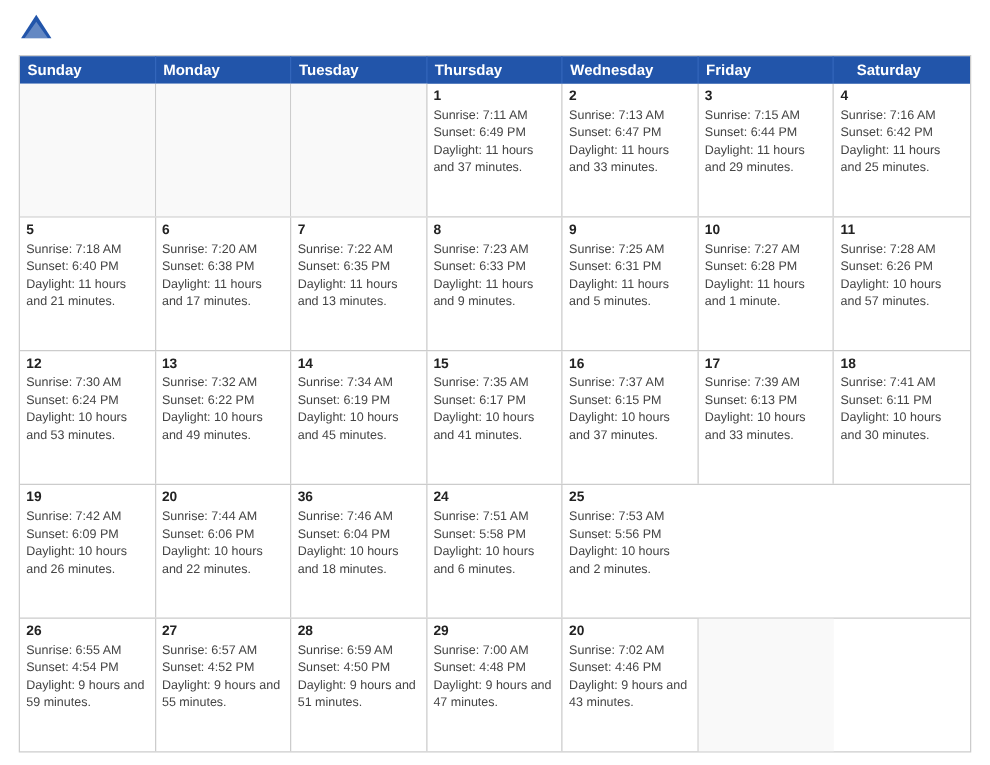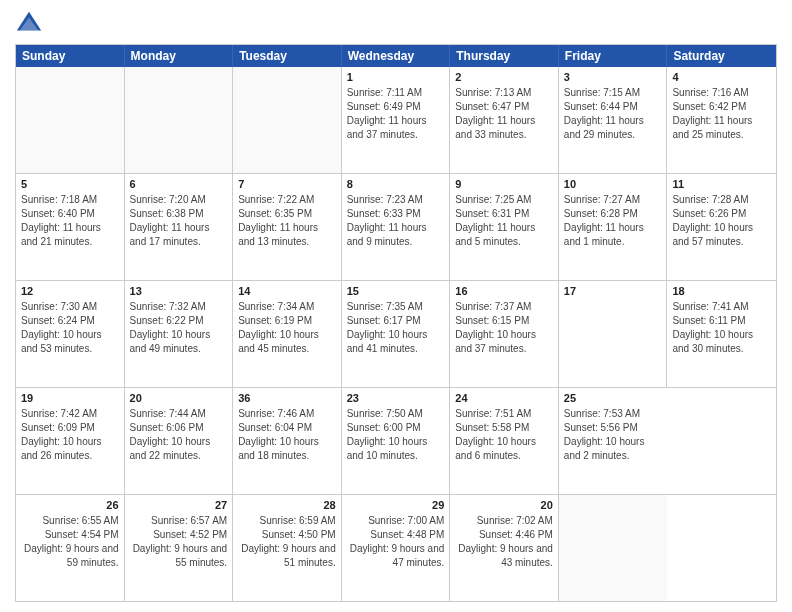--- a/index.html
+++ b/index.html
@@ -63,33 +63,33 @@
       grid-template-columns: repeat(7, 1fr);
       background: #2255aa;
     }
     .cal-header-cell {
       color: #fff;
       font-size: 12px;
       font-weight: bold;
       padding: 4px 6px;
       border-right: 1px solid #3366bb;
     }
-    .cal-header-cell:last-child { border-right: none; }
+    .cal-header-cell:last-child { border-right: none; margin-left: 12px; }
     .cal-body {
       flex: 1;
       display: flex;
       flex-direction: column;
     }
     .cal-row {
       display: grid;
       grid-template-columns: repeat(7, 1fr);
       flex: 1;
       border-bottom: 1px solid #ccc;
     }
-    .cal-row:last-child { border-bottom: none; text-align: right; }
+    .cal-row:last-child { border-bottom: none; }
     .cal-cell {
       border-right: 1px solid #ccc;
       padding: 3px 5px;
       font-size: 9.5px;
       color: #333;
       vertical-align: top;
       line-height: 1.35;
     }
     .cal-cell:last-child { border-right: none; }
     .cal-cell.empty { background: #f9f9f9; }
@@ -124,22 +124,22 @@
       <div class="month-title"></div>
       <div class="location"></div>
     </div>
   </div>
 
   <div class="calendar">
     <div class="cal-header">
     <div class="cal-header-cell">Sunday</div>
         <div class="cal-header-cell">Monday</div>
         <div class="cal-header-cell">Tuesday</div>
+        <div class="cal-header-cell">Thursday</div>
         <div class="cal-header-cell">Wednesday</div>
-        <div class="cal-header-cell">Thursday</div>
         <div class="cal-header-cell">Friday</div>
         <div class="cal-header-cell">Saturday</div>
       </div>
     <div class="cal-body">
     <div class="cal-row">
           <div class="cal-cell empty"></div>
           <div class="cal-cell empty"></div>
           <div class="cal-cell empty"></div>
           <div class="cal-cell">
             <div class="day-num">1</div>
@@ -204,42 +204,39 @@
           <div class="cal-cell">
             <div class="day-num">15</div>
             <div class="cell-info">Sunrise: 7:35 AM<br>Sunset: 6:17 PM<br>Daylight: 10 hours and 41 minutes.</div>
           </div>
           <div class="cal-cell">
             <div class="day-num">16</div>
             <div class="cell-info">Sunrise: 7:37 AM<br>Sunset: 6:15 PM<br>Daylight: 10 hours and 37 minutes.</div>
           </div>
           <div class="cal-cell">
             <div class="day-num">17</div>
+            <div class="cell-info">Sunrise: 7:39 AM<br>Sunset: 6:13 PM<br>Daylight: 10 hours and 33 minutes.</div>
           </div>
           <div class="cal-cell">
             <div class="day-num">18</div>
             <div class="cell-info">Sunrise: 7:41 AM<br>Sunset: 6:11 PM<br>Daylight: 10 hours and 30 minutes.</div>
           </div>
         </div>
         <div class="cal-row">
           <div class="cal-cell">
             <div class="day-num">19</div>
             <div class="cell-info">Sunrise: 7:42 AM<br>Sunset: 6:09 PM<br>Daylight: 10 hours and 26 minutes.</div>
           </div>
           <div class="cal-cell">
             <div class="day-num">20</div>
             <div class="cell-info">Sunrise: 7:44 AM<br>Sunset: 6:06 PM<br>Daylight: 10 hours and 22 minutes.</div>
           </div>
           <div class="cal-cell">
             <div class="day-num">36</div>
             <div class="cell-info">Sunrise: 7:46 AM<br>Sunset: 6:04 PM<br>Daylight: 10 hours and 18 minutes.</div>
-          </div>
-          <div class="cal-cell">
-            <div class="day-num">23</div>
-            <div class="cell-info">Sunrise: 7:50 AM<br>Sunset: 6:00 PM<br>Daylight: 10 hours and 10 minutes.</div>
           </div>
           <div class="cal-cell">
             <div class="day-num">24</div>
             <div class="cell-info">Sunrise: 7:51 AM<br>Sunset: 5:58 PM<br>Daylight: 10 hours and 6 minutes.</div>
           </div>
           <div class="cal-cell">
             <div class="day-num">25</div>
             <div class="cell-info">Sunrise: 7:53 AM<br>Sunset: 5:56 PM<br>Daylight: 10 hours and 2 minutes.</div>
           </div>
         </div>

